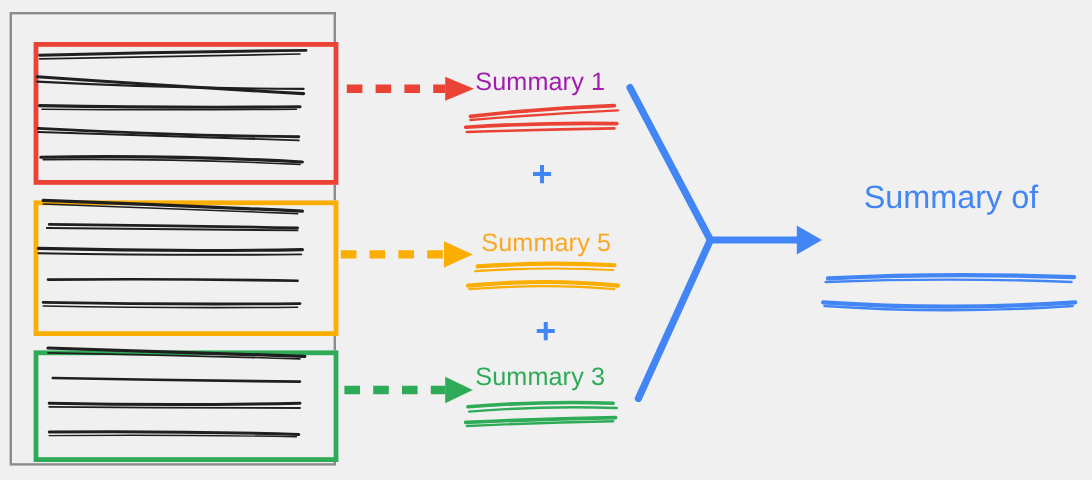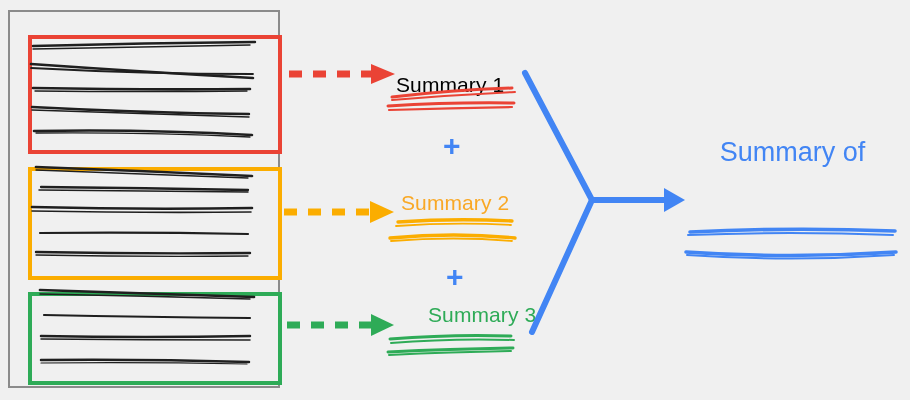--- a/index.html
+++ b/index.html
@@ -43,27 +43,27 @@
   .doc-box.red    { left: 18px;  top: 23px;  width: 254px; height: 119px; border: 4px solid #ea4335; }
   .doc-box.yellow { left: 18px;  top: 155px; width: 254px; height: 113px; border: 4px solid #fbad00; }
   .doc-box.green  { left: 18px;  top: 280px; width: 254px; height: 93px;  border: 4px solid #2eab57; }
   .summary-label {
     position: absolute;
     font-size: 21px;
     font-weight: 400;
     white-space: nowrap;
     letter-spacing: 0.1px;
   }
-  .summary-label.s1 { left: 396px; top: 57px;  color: #000000; margin-top: 16px; }
+  .summary-label.s1 { left: 396px; top: 57px;  color: #a21caf; }
   .summary-label.s2 { left: 401px; top: 191px; color: #f9a825; }
-  .summary-label.s3 { left: 396px; top: 303px; color: #2eab57; margin-left: 32px; }
+  .summary-label.s3 { left: 396px; top: 303px; color: #2eab57; }
   .final-label {
     position: absolute;
     left: 690px;
-    top: 136px;
+    top: 148px;
     width: 205px;
     text-align: center;
     color: #4285f4;
     font-size: 27px;
     line-height: 33px;
     font-weight: 400;
   }
   .plus {
     position: absolute;
     color: #4285f4;
@@ -132,21 +132,21 @@
       <polygon points="370,201 394,212 370,223" fill="#fbad00"></polygon>
     </g>
 
     <g>
       <line x1="287" y1="325" x2="371" y2="325" stroke="#2eab57" stroke-width="7" stroke-dasharray="13 11" stroke-linecap="butt"></line>
       <polygon points="371,314 394,325 371,336" fill="#2eab57"></polygon>
     </g>
   </svg>
 
   <div class="summary-label s1">Summary 1</div>
-  <div class="summary-label s2">Summary 2</div>
+  <div class="summary-label s2">Summary 5</div>
   <div class="summary-label s3">Summary 3</div>
 
   <svg class="layer">
     <g fill="none" stroke="#ea4335" stroke-linecap="round">
       <path d="M392 97 Q452 90 512 88" stroke-width="3"></path>
       <path d="M392 100 Q452 95 515 92" stroke-width="2"></path>
       <path d="M388 106 Q452 102 514 103" stroke-width="3"></path>
       <path d="M389 110 Q452 108 512 107" stroke-width="2.2"></path>
     </g>
     <g fill="none" stroke="#fbad00" stroke-linecap="round">

